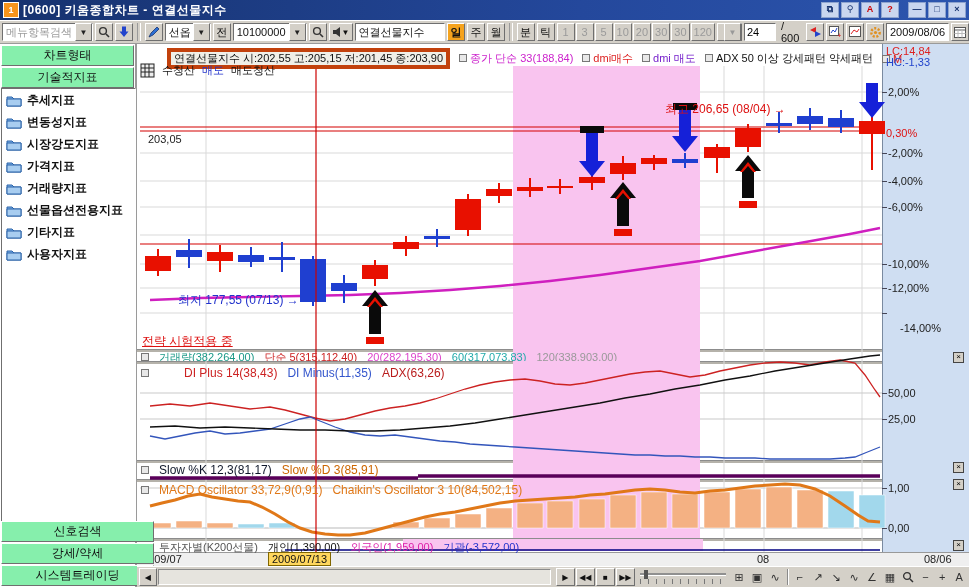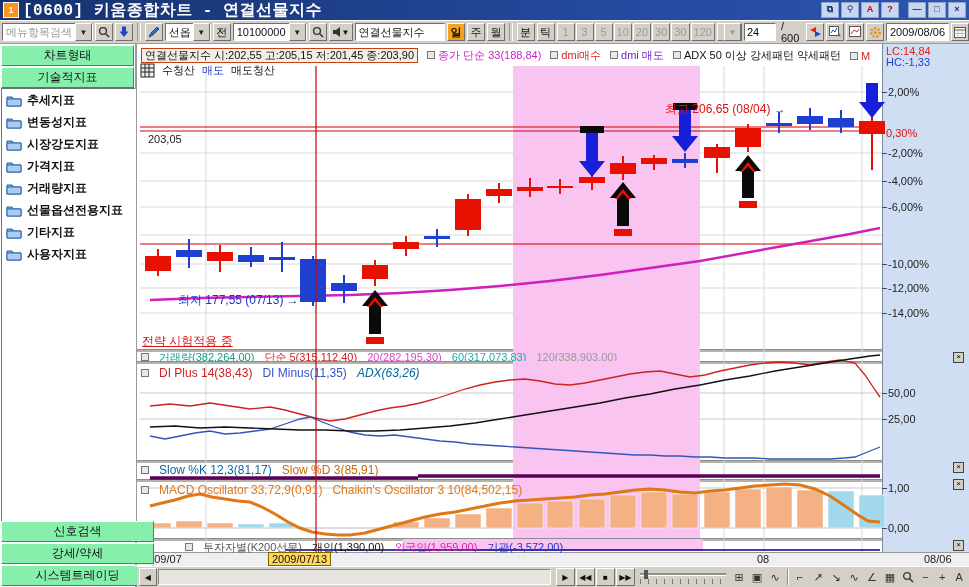--- a/index.html
+++ b/index.html
@@ -3,21 +3,21 @@
 <meta charset="utf-8">
 <style>
   html,body{margin:0;padding:0;background:#888;}
   #app{position:relative;width:969px;height:587px;background:#d4d0c8;overflow:hidden;
        font-family:"Liberation Sans","DejaVu Sans",sans-serif;font-size:11px;color:#111;}
   
   .titlebar{position:absolute;left:0;top:0;width:969px;height:20px;z-index:6;
     background:linear-gradient(90deg,#16326e,#24489c 60%,#2c55ae);display:flex;align-items:center;color:#fff;}
   .title-icon{width:14px;height:14px;margin:0 4px 0 3px;background:#f7941d;border:1px solid #fff;
     display:flex;align-items:center;justify-content:center;font-size:9px;font-weight:bold;color:#fff;}
-  .title-text{font-weight:bold;font-size:16px;letter-spacing:.5px;font-family:Liberation Mono, monospace;}
+  .title-text{font-weight:bold;font-size:12px;letter-spacing:.5px;}
   .tb-btns{margin-left:auto;display:flex;align-items:center;gap:2px;padding-right:3px;}
   .tb-mini{width:16px;height:14px;background:#c9d6ef;border:1px solid #8ea4cf;font-size:9px;line-height:13px;
     text-align:center;color:#16326e;font-weight:bold;}
   .tb-mini.red{color:#c00;}
   .toolbar{position:absolute;left:0;top:20px;width:969px;height:24px;z-index:6;background:#d4d0c8;
     border-top:1px solid #fff;border-bottom:1px solid #9a9a9a;display:flex;align-items:center;gap:2px;padding-left:2px;box-sizing:border-box;}
   .raised{background:#d4d0c8;border:1px solid;border-color:#fff #6f6f6f #6f6f6f #fff;}
   .sunken{background:#fff;border:1px solid;border-color:#6f6f6f #fff #fff #6f6f6f;}
   .tool-btn{height:18px;min-width:18px;display:flex;align-items:center;justify-content:center;font-size:11px;padding:0 2px;box-sizing:border-box;}
   .tool-btn.on{background:#f5a31d;font-weight:bold;}
@@ -36,21 +36,21 @@
   .side-list{position:absolute;left:1px;top:44px;width:133px;bottom:62px;background:#fff;overflow:hidden;}
   .side-item{height:22px;display:flex;align-items:center;gap:5px;padding-left:4px;font-size:12px;font-weight:bold;}
   .side-bottom{position:absolute;left:0;bottom:0;width:155px;}
   
   .bg{position:absolute;z-index:1;}
   .overlay{position:absolute;z-index:3;white-space:nowrap;}
   #chart-svg{position:absolute;left:0;top:0;z-index:2;pointer-events:none;}
   .sep{position:absolute;left:137px;width:745px;height:2px;background:#b5b2aa;border-top:1px solid #8c8c8c;z-index:2;}
   .bullet{display:inline-block;width:6px;height:6px;border:1px solid #777;background:#e8e8e8;margin-right:3px;}
   .legend-row{display:flex;align-items:center;gap:9px;}
-  .series-box{border:1px solid #c2410c;background:#f0efe8;padding:0 3px;line-height:13px;}
+  .series-box{border:4px solid #c2410c;background:#f0efe8;padding:0 3px;line-height:13px;margin-left:26px;}
   .axis-tick{position:absolute;left:6px;color:#222;font-size:11px;}
   .axis-dash{position:absolute;left:0;width:5px;height:1px;background:#445;}
   .badge{position:absolute;left:2px;padding:0 3px;font-size:11px;line-height:13px;border:1px solid;}
   .xbox{position:absolute;width:9px;height:9px;background:#d4d0c8;border:1px solid #444;color:#000;
     font-size:8px;line-height:8px;text-align:center;z-index:4;}
   .pheader span{margin-right:10px;}
   
   .bottombar{position:absolute;left:137px;top:566px;width:832px;height:21px;background:#d4d0c8;z-index:5;
     border-top:1px solid #fff;display:flex;align-items:center;gap:1px;padding:0 2px;box-sizing:border-box;}
   .bb-btn{width:17px;height:16px;display:flex;align-items:center;justify-content:center;font-size:8px;}
@@ -406,42 +406,42 @@
     <span style="color:#2233cc">매도</span>
     <span>매도청산</span>
   </div>
 
   <div class="overlay" style="left:148px;top:133px;color:#222;">203,05</div>
   <div class="overlay" style="left:178px;top:292px;color:#2233cc;font-size:12px;">최저 177,55 (07/13) →</div>
   <div class="overlay" style="left:665px;top:101px;color:#dd1111;font-size:12px;">최고 206,65 (08/04) →</div>
   <div class="overlay" style="left:142px;top:333px;color:#dd1111;font-size:12px;text-decoration:underline;">전략 시험적용 중</div>
 
   <div class="overlay pheader" id="volume-header" style="left:141px;top:350px;height:11px;overflow:hidden;"><span class="bullet"></span><span style="color: rgb(26, 153, 136);">거래량(382,264,00)</span><span style="color: rgb(204, 34, 34);">단순 5(315,112,40)</span><span style="color: rgb(221, 68, 204);">20(282,195,30)</span><span style="color: rgb(34, 170, 170);">60(317,073,83)</span><span style="color: rgb(153, 153, 153);">120(338,903,00)</span></div>
-  <div class="overlay pheader" id="di-header" style="left:141px;top:366px;font-size:12px;"><span class="bullet"></span><span style="color: rgb(204, 34, 34);">DI Plus 14(38,43)</span><span style="color: rgb(51, 85, 204);">DI Minus(11,35)</span><span style="color: #0369a1; font-style: italic;">ADX(63,26)</span></div>
-  <div class="overlay pheader" id="slow-header" style="left:141px;top:463px;font-size:12px;"><span class="bullet"></span><span style="color: #0369a1;">Slow %K 12,3(81,17)</span><span style="color: rgb(204, 102, 0);">Slow %D 3(85,91)</span></div>
+  <div class="overlay pheader" id="di-header" style="left:141px;top:366px;font-size:12px;"><span class="bullet"></span><span style="color: rgb(204, 34, 34); margin-left: 25px;">DI Plus 14(38,43)</span><span style="color: rgb(51, 85, 204);">DI Minus(11,35)</span><span style="color: #b91c1c;">ADX(63,26)</span></div>
+  <div class="overlay pheader" id="slow-header" style="left:141px;top:463px;font-size:12px;"><span class="bullet"></span><span style="color: #0f172a;">Slow %K 12,3(81,17)</span><span style="color: rgb(204, 102, 0);">Slow %D 3(85,91)</span></div>
   <div class="overlay pheader" id="macd-header" style="left:141px;top:483px;font-size:12px;"><span class="bullet"></span><span style="color: rgb(224, 120, 24);">MACD Oscillator 33,72,9(0,91)</span><span style="color: rgb(224, 120, 24);">Chaikin's Oscillator 3 10(84,502,15)</span></div>
-  <div class="overlay pheader" id="investor-header" style="left:141px;top:540px;height:29px;overflow:hidden;margin-left:44px;"><span class="bullet"></span><span style="color: rgb(85, 85, 85);">투자자별(K200선물)</span><span style="color: rgb(17, 17, 17);">개인(1,390,00)</span><span style="color: rgb(221, 34, 170);">외국인(1,959,00)</span><span style="color: rgb(34, 51, 204);">기관(-3,572,00)</span></div>
+  <div class="overlay pheader" id="investor-header" style="left:141px;top:540px;height:29px;overflow:hidden;"><span class="bullet"></span><span style="color: rgb(85, 85, 85);">투자자별(K200선물)</span><span style="color: rgb(17, 17, 17);">개인(1,390,00)</span><span style="color: rgb(221, 34, 170);">외국인(1,959,00)</span><span style="color: rgb(34, 51, 204);">기관(-3,572,00)</span></div>
 
   <div class="overlay" style="left:886px;top:45px;color:#dd2222;">LC:14,84</div>
   <div class="overlay" style="left:886px;top:56px;color:#2244cc;">HC:-1,33</div>
   <div id="axis-ticks" style="position:absolute;left:882px;top:0;width:87px;height:587px;z-index:3;pointer-events:none;">
       <div class="axis-dash" style="top: 92px;"></div>
       <div class="axis-tick" style="top: 86px;">2,00%</div>
       <div class="axis-dash" style="top: 153px;"></div>
       <div class="axis-tick" style="top: 147px;">-2,00%</div>
       <div class="axis-dash" style="top: 181px;"></div>
       <div class="axis-tick" style="top: 175px;">-4,00%</div>
       <div class="axis-dash" style="top: 207px;"></div>
       <div class="axis-tick" style="top: 201px;">-6,00%</div>
       <div class="axis-dash" style="top: 264px;"></div>
       <div class="axis-tick" style="top: 258px;">-10,00%</div>
       <div class="axis-dash" style="top: 288px;"></div>
       <div class="axis-tick" style="top: 282px;">-12,00%</div>
       <div class="axis-dash" style="top: 313px;"></div>
-      <div class="axis-tick" style="top: 307px;">-14,00%</div>
+      <div class="axis-tick" style="top: 322px; margin-left: 12px;">-14,00%</div>
       <div class="axis-dash" style="top: 393px;"></div>
       <div class="axis-tick" style="top: 387px;">50,00</div>
       <div class="axis-dash" style="top: 419px;"></div>
       <div class="axis-tick" style="top: 413px;">25,00</div>
       <div class="axis-dash" style="top: 488px;"></div>
       <div class="axis-tick" style="top: 482px;">1,00</div>
       <div class="axis-dash" style="top: 528px;"></div>
       <div class="axis-tick" style="top: 522px;">0,00</div>
     </div>
   <div class="badge" id="price-badge" style="background: rgb(232, 0, 0); color: rgb(255, 255, 255); border-color: rgb(153, 0, 0); top: 112px; left: 884px;">203,90</div>

